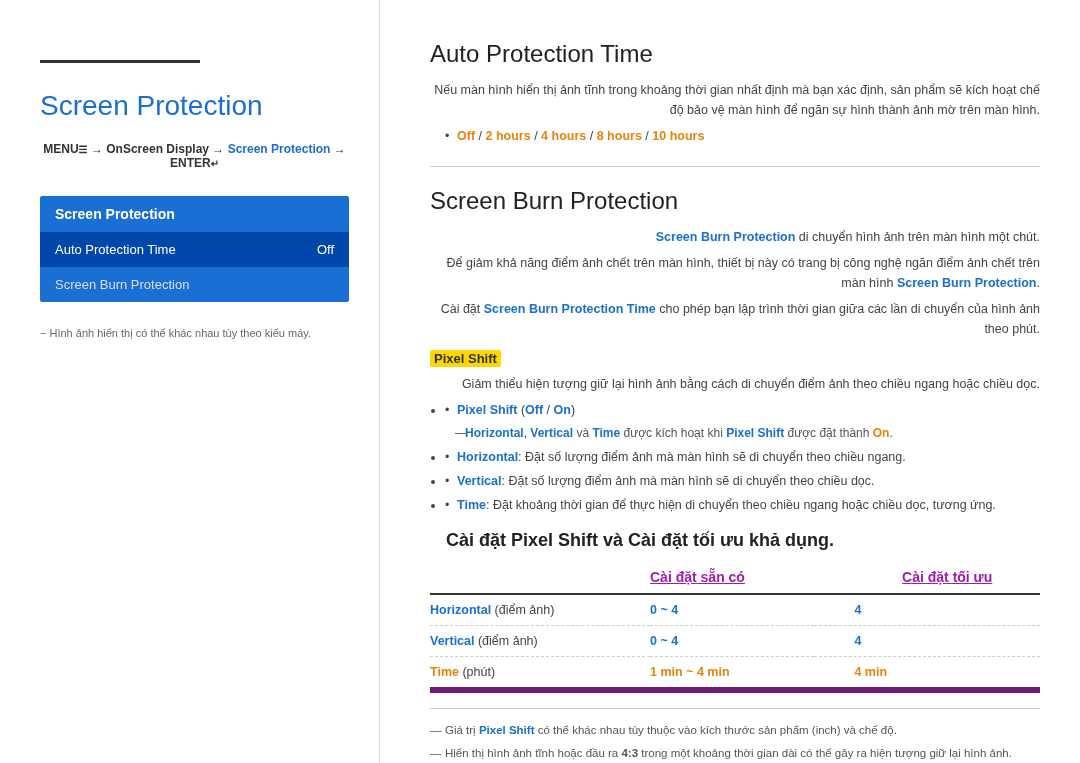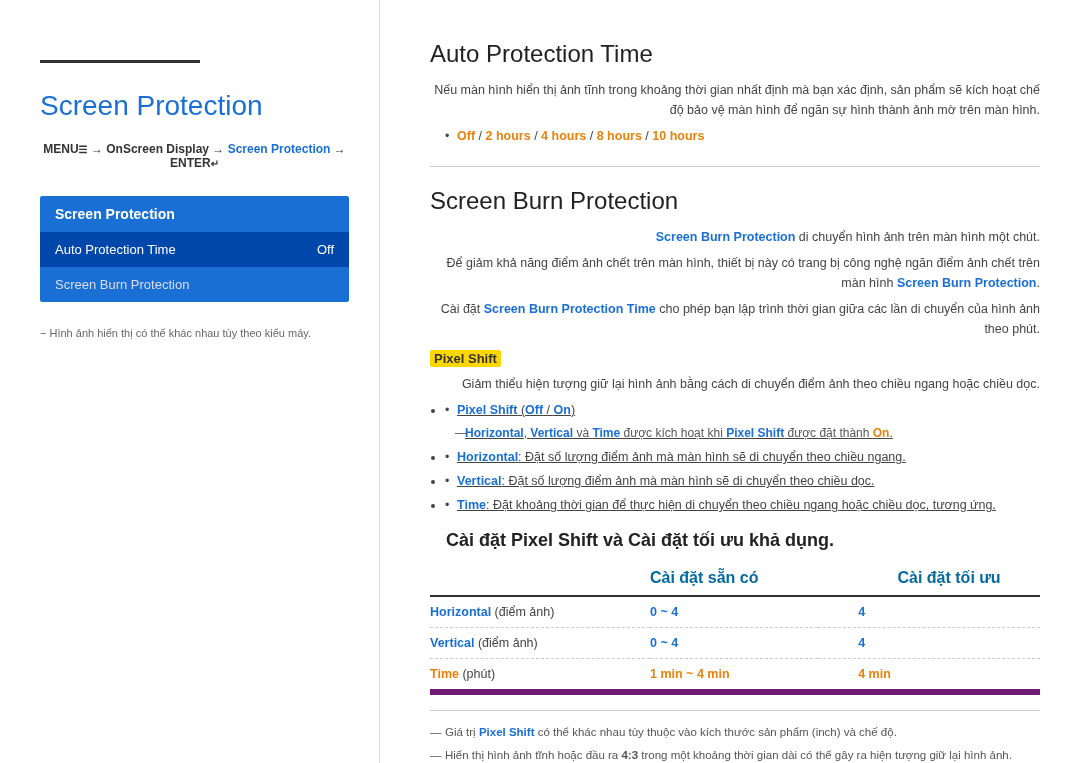--- a/index.html
+++ b/index.html
@@ -139,21 +139,20 @@
       margin: 20px 0;
     }
     .pixel-shift-section {
       margin-top: 5px;
     }
     .pixel-shift-bullet {
       margin: 5px 0 5px 15px;
       font-size: 12.5px;
       color: #444;
       line-height: 1.6;
-      text-decoration: underline;
     }
     .pixel-shift-bullet li {
       position: relative;
       padding-left: 12px;
       margin-bottom: 4px;
     }
     .pixel-shift-bullet li::before {
       content: "•";
       position: absolute;
       left: 0;
@@ -179,25 +178,26 @@
     
     .data-table {
       width: 100%;
       border-collapse: collapse;
       margin-bottom: 15px;
     }
     .data-table thead tr {
       border-bottom: 2px solid #333;
     }
     .data-table thead th {
-      font-size: 16px;
+      font-size: 14px;
       font-weight: 600;
-      color: #0369a1;
+      color: #a21caf;
       padding: 8px 0;
       text-align: left;
+      text-decoration: underline;
     }
     .data-table thead th:last-child {
       text-align: center;
       padding-left: 40px;
     }
     .data-table tbody tr {
       border-bottom: 1px dashed #ccc;
     }
     .data-table tbody td {
       padding: 8px 0;

